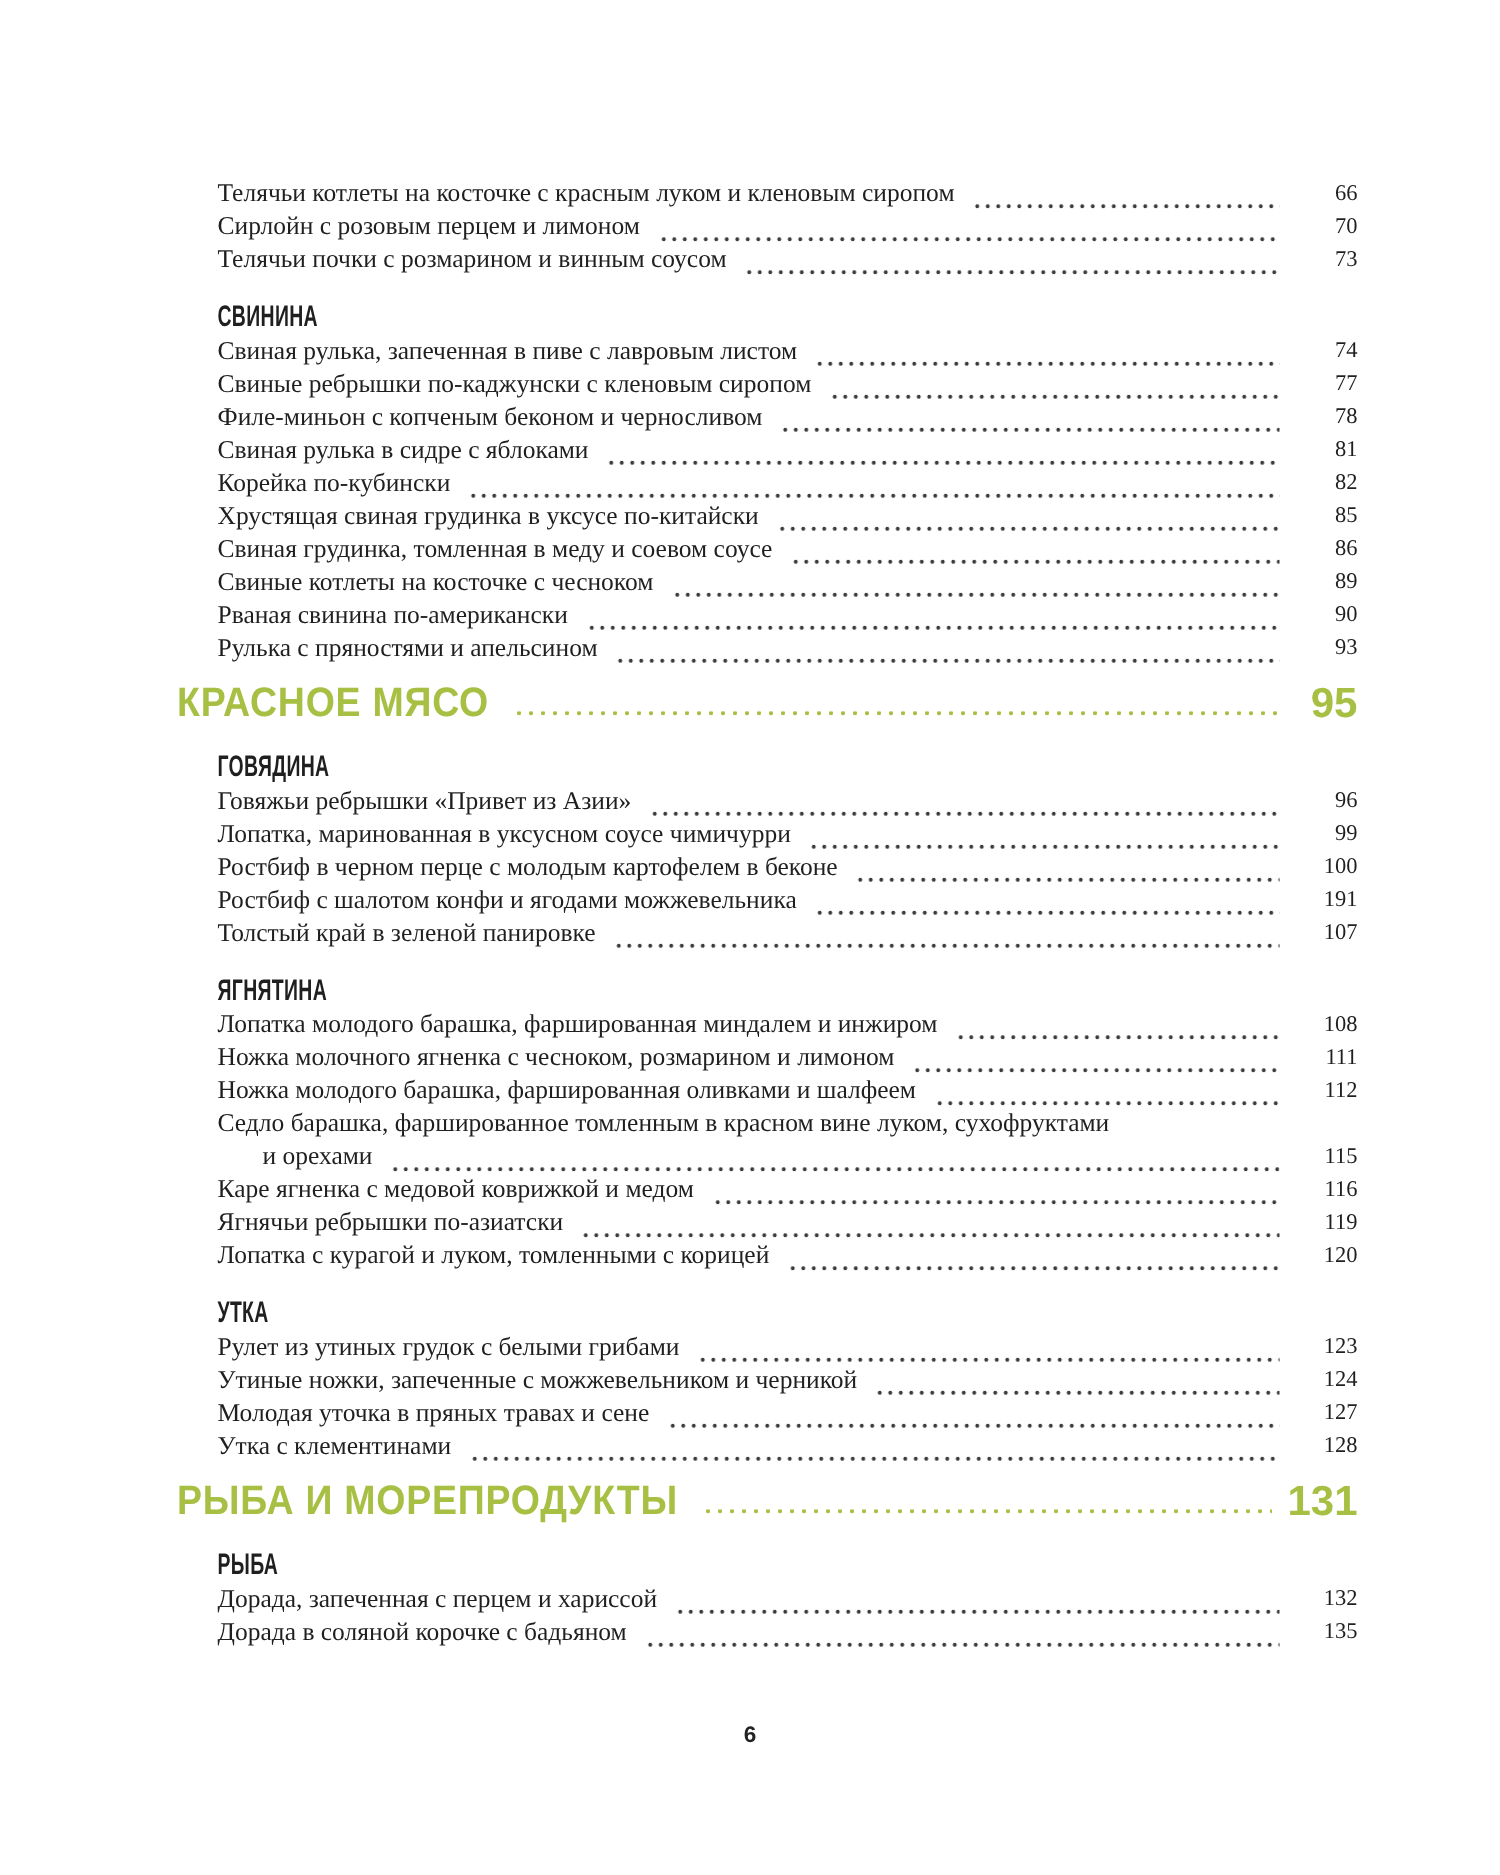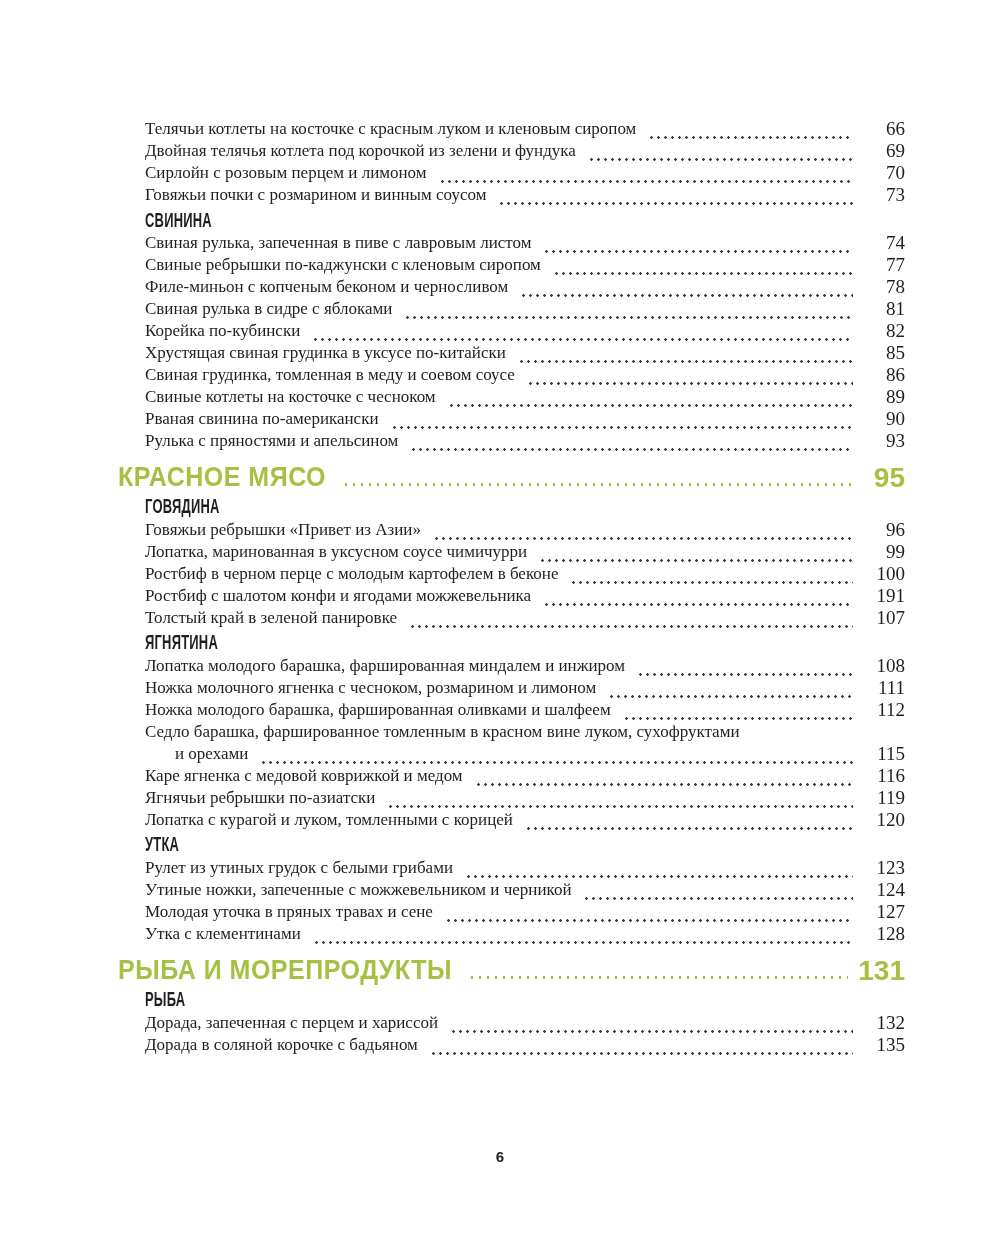--- a/index.html
+++ b/index.html
@@ -31,25 +31,25 @@
     height: 5px;
     margin: 0 10px 0 12px;
     background-image: radial-gradient(circle, #3a3a3a 1.1px, rgba(0,0,0,0) 1.5px);
     background-size: 7px 5px;
     background-repeat: repeat-x;
     background-position: 0 bottom;
   }
   .pg {
     flex: 0 0 42px;
     text-align: right;
-    font-size: 19px;
+    font-size: 15px;
   }
   .cont .entry-title { padding-left: 30px; }
   .subsection-row {
-    margin-top: 4px;
+    margin-top: 17px;
     height: 22px;
     line-height: 22px;
   }
   .sub-title {
     display: inline-block;
     font-family: "Liberation Sans", sans-serif;
     font-weight: 700;
     font-size: 18px;
     letter-spacing: 0.3px;
     transform: scale(0.72, 1.1);
@@ -102,34 +102,29 @@
 <body>
 
 <div class="page">
   <div class="toc" id="toc">
   <div class="entry-row">
     <span class="entry-title">Телячьи котлеты на косточке с красным луком и кленовым сиропом</span>
     <span class="leader"></span>
     <span class="pg">66</span>
   </div>
 
-  <div class="entry-row">
-    <span class="entry-title">Двойная телячья котлета под корочкой из зелени и фундука</span>
-    <span class="leader"></span>
-    <span class="pg">69</span>
-  </div>
 
   <div class="entry-row">
     <span class="entry-title">Сирлойн с розовым перцем и лимоном</span>
     <span class="leader"></span>
     <span class="pg">70</span>
   </div>
 
   <div class="entry-row">
-    <span class="entry-title">Говяжьи почки с розмарином и винным соусом</span>
+    <span class="entry-title">Телячьи почки с розмарином и винным соусом</span>
     <span class="leader"></span>
     <span class="pg">73</span>
   </div>
 
   <div class="subsection-row">
     <span class="sub-title">СВИНИНА</span>
   </div>
 
   <div class="entry-row">
     <span class="entry-title">Свиная рулька, запеченная в пиве с лавровым листом</span>

